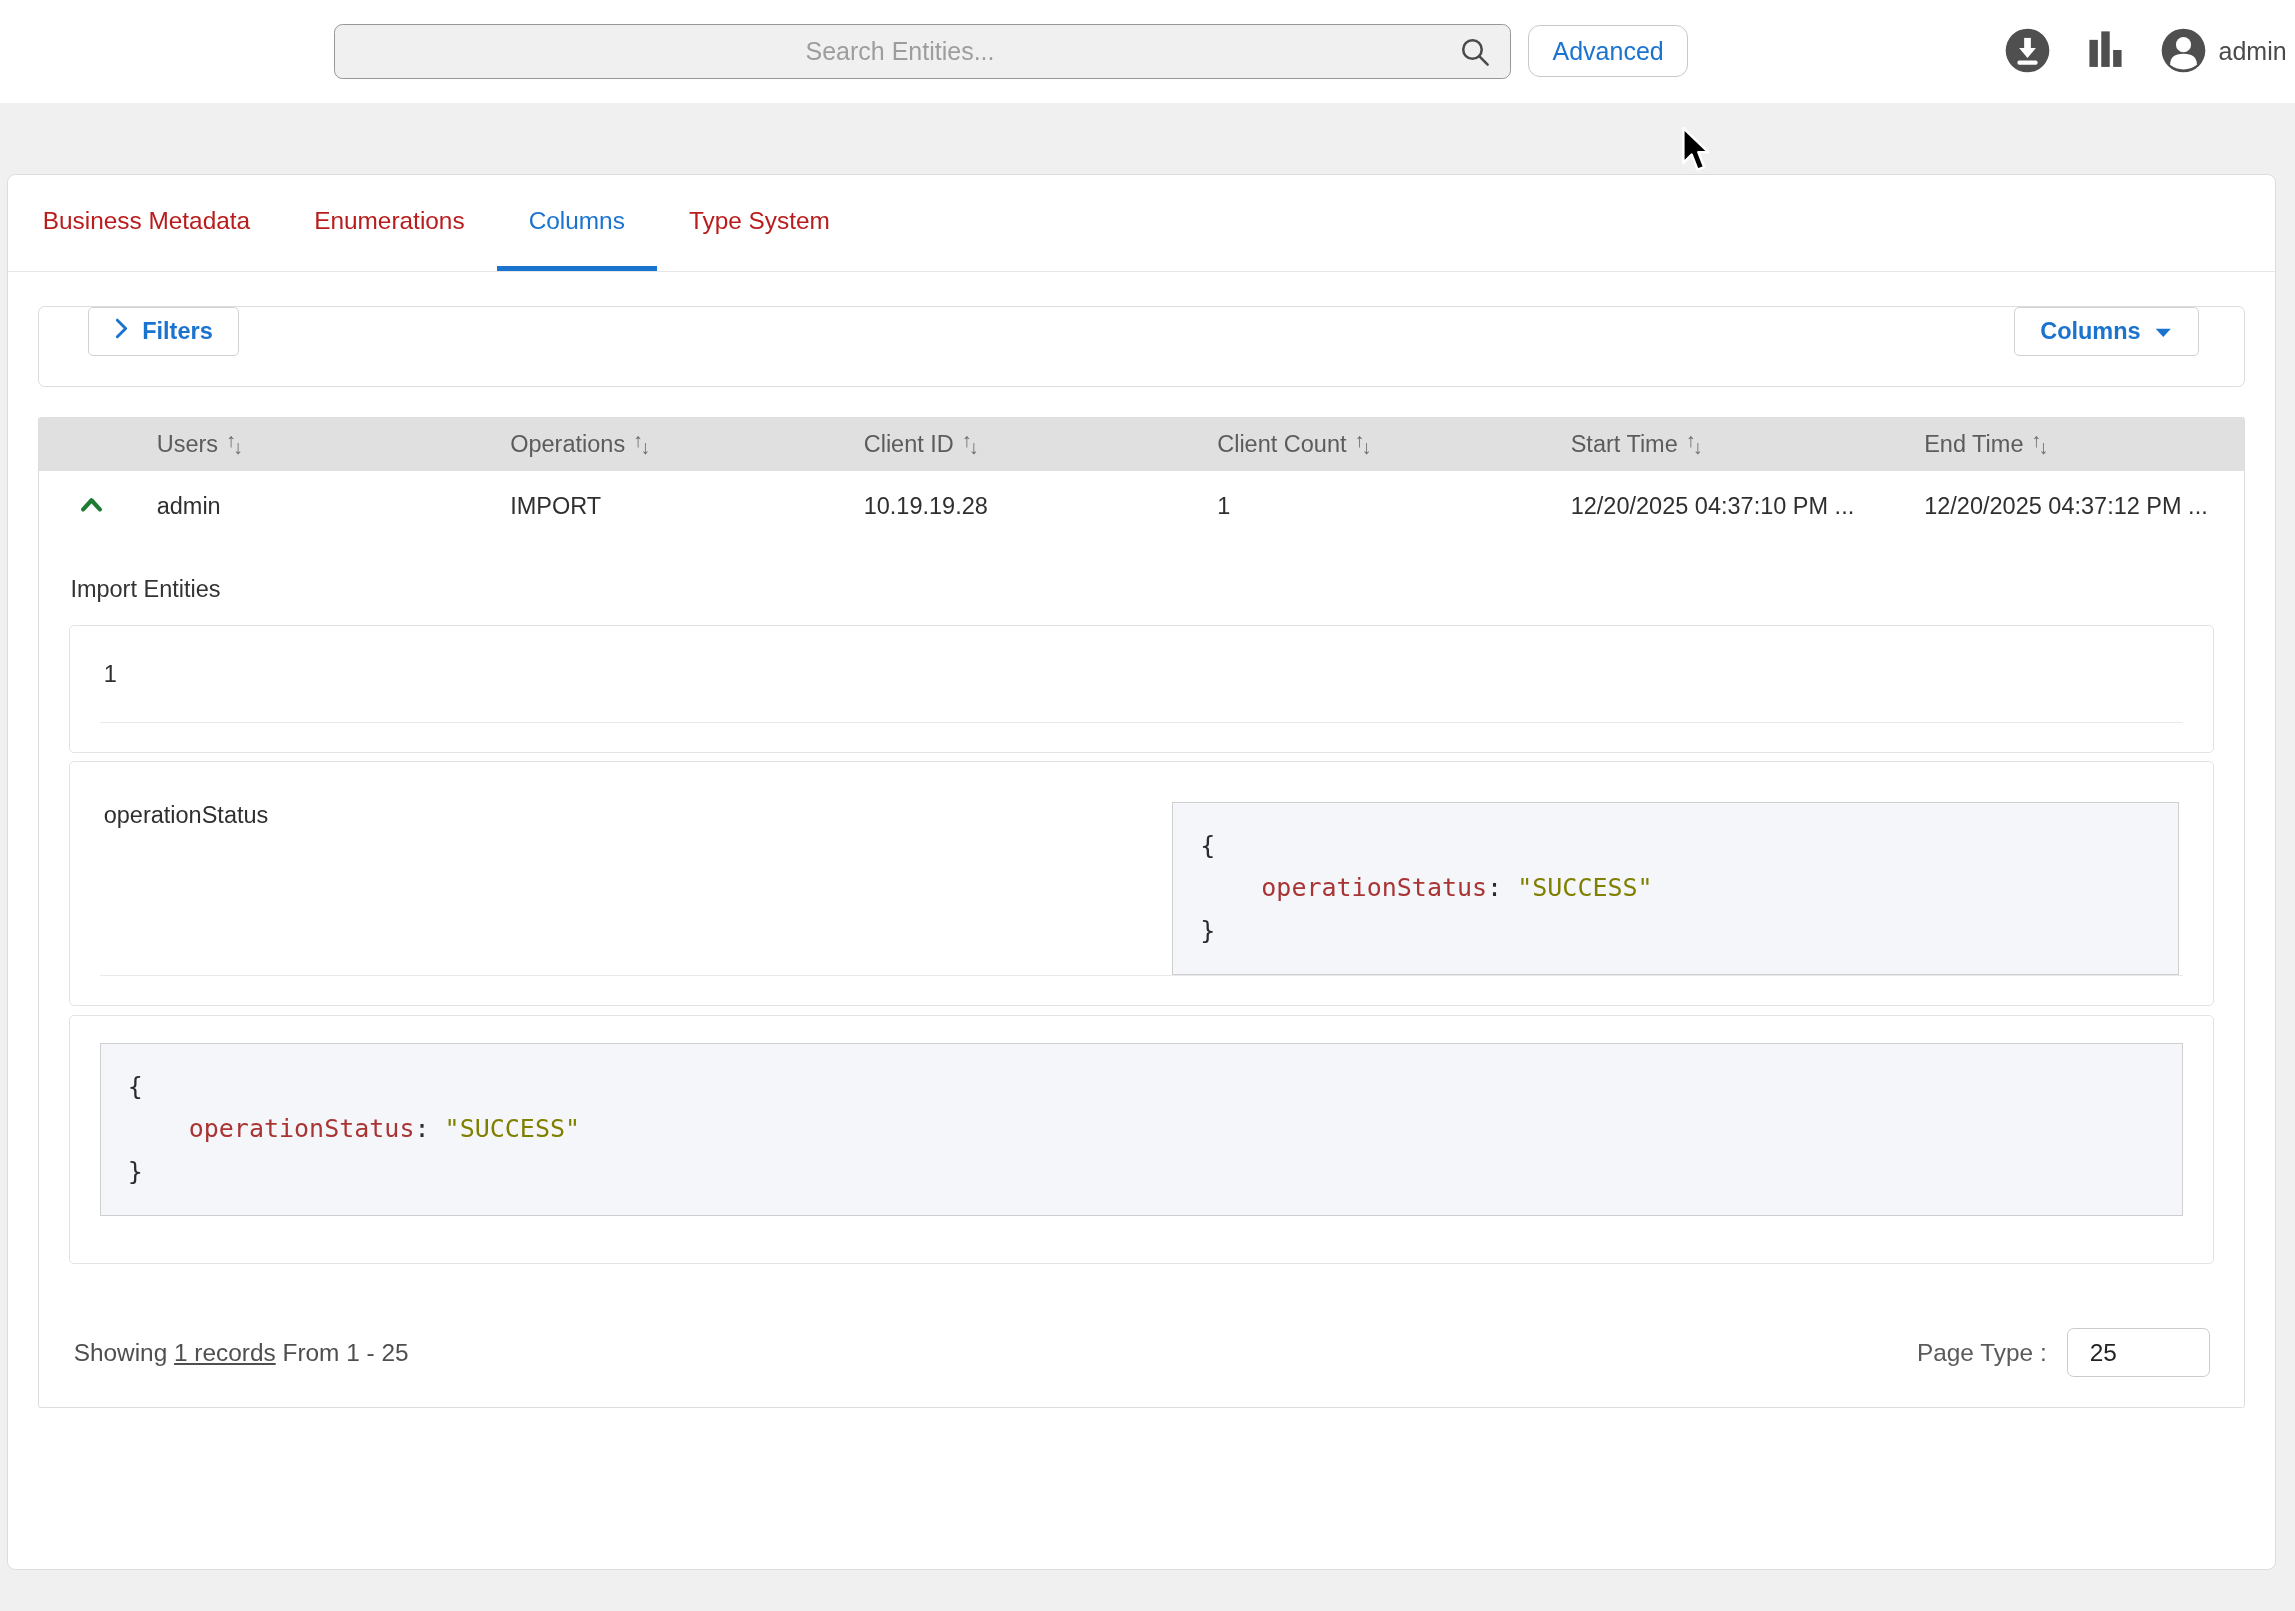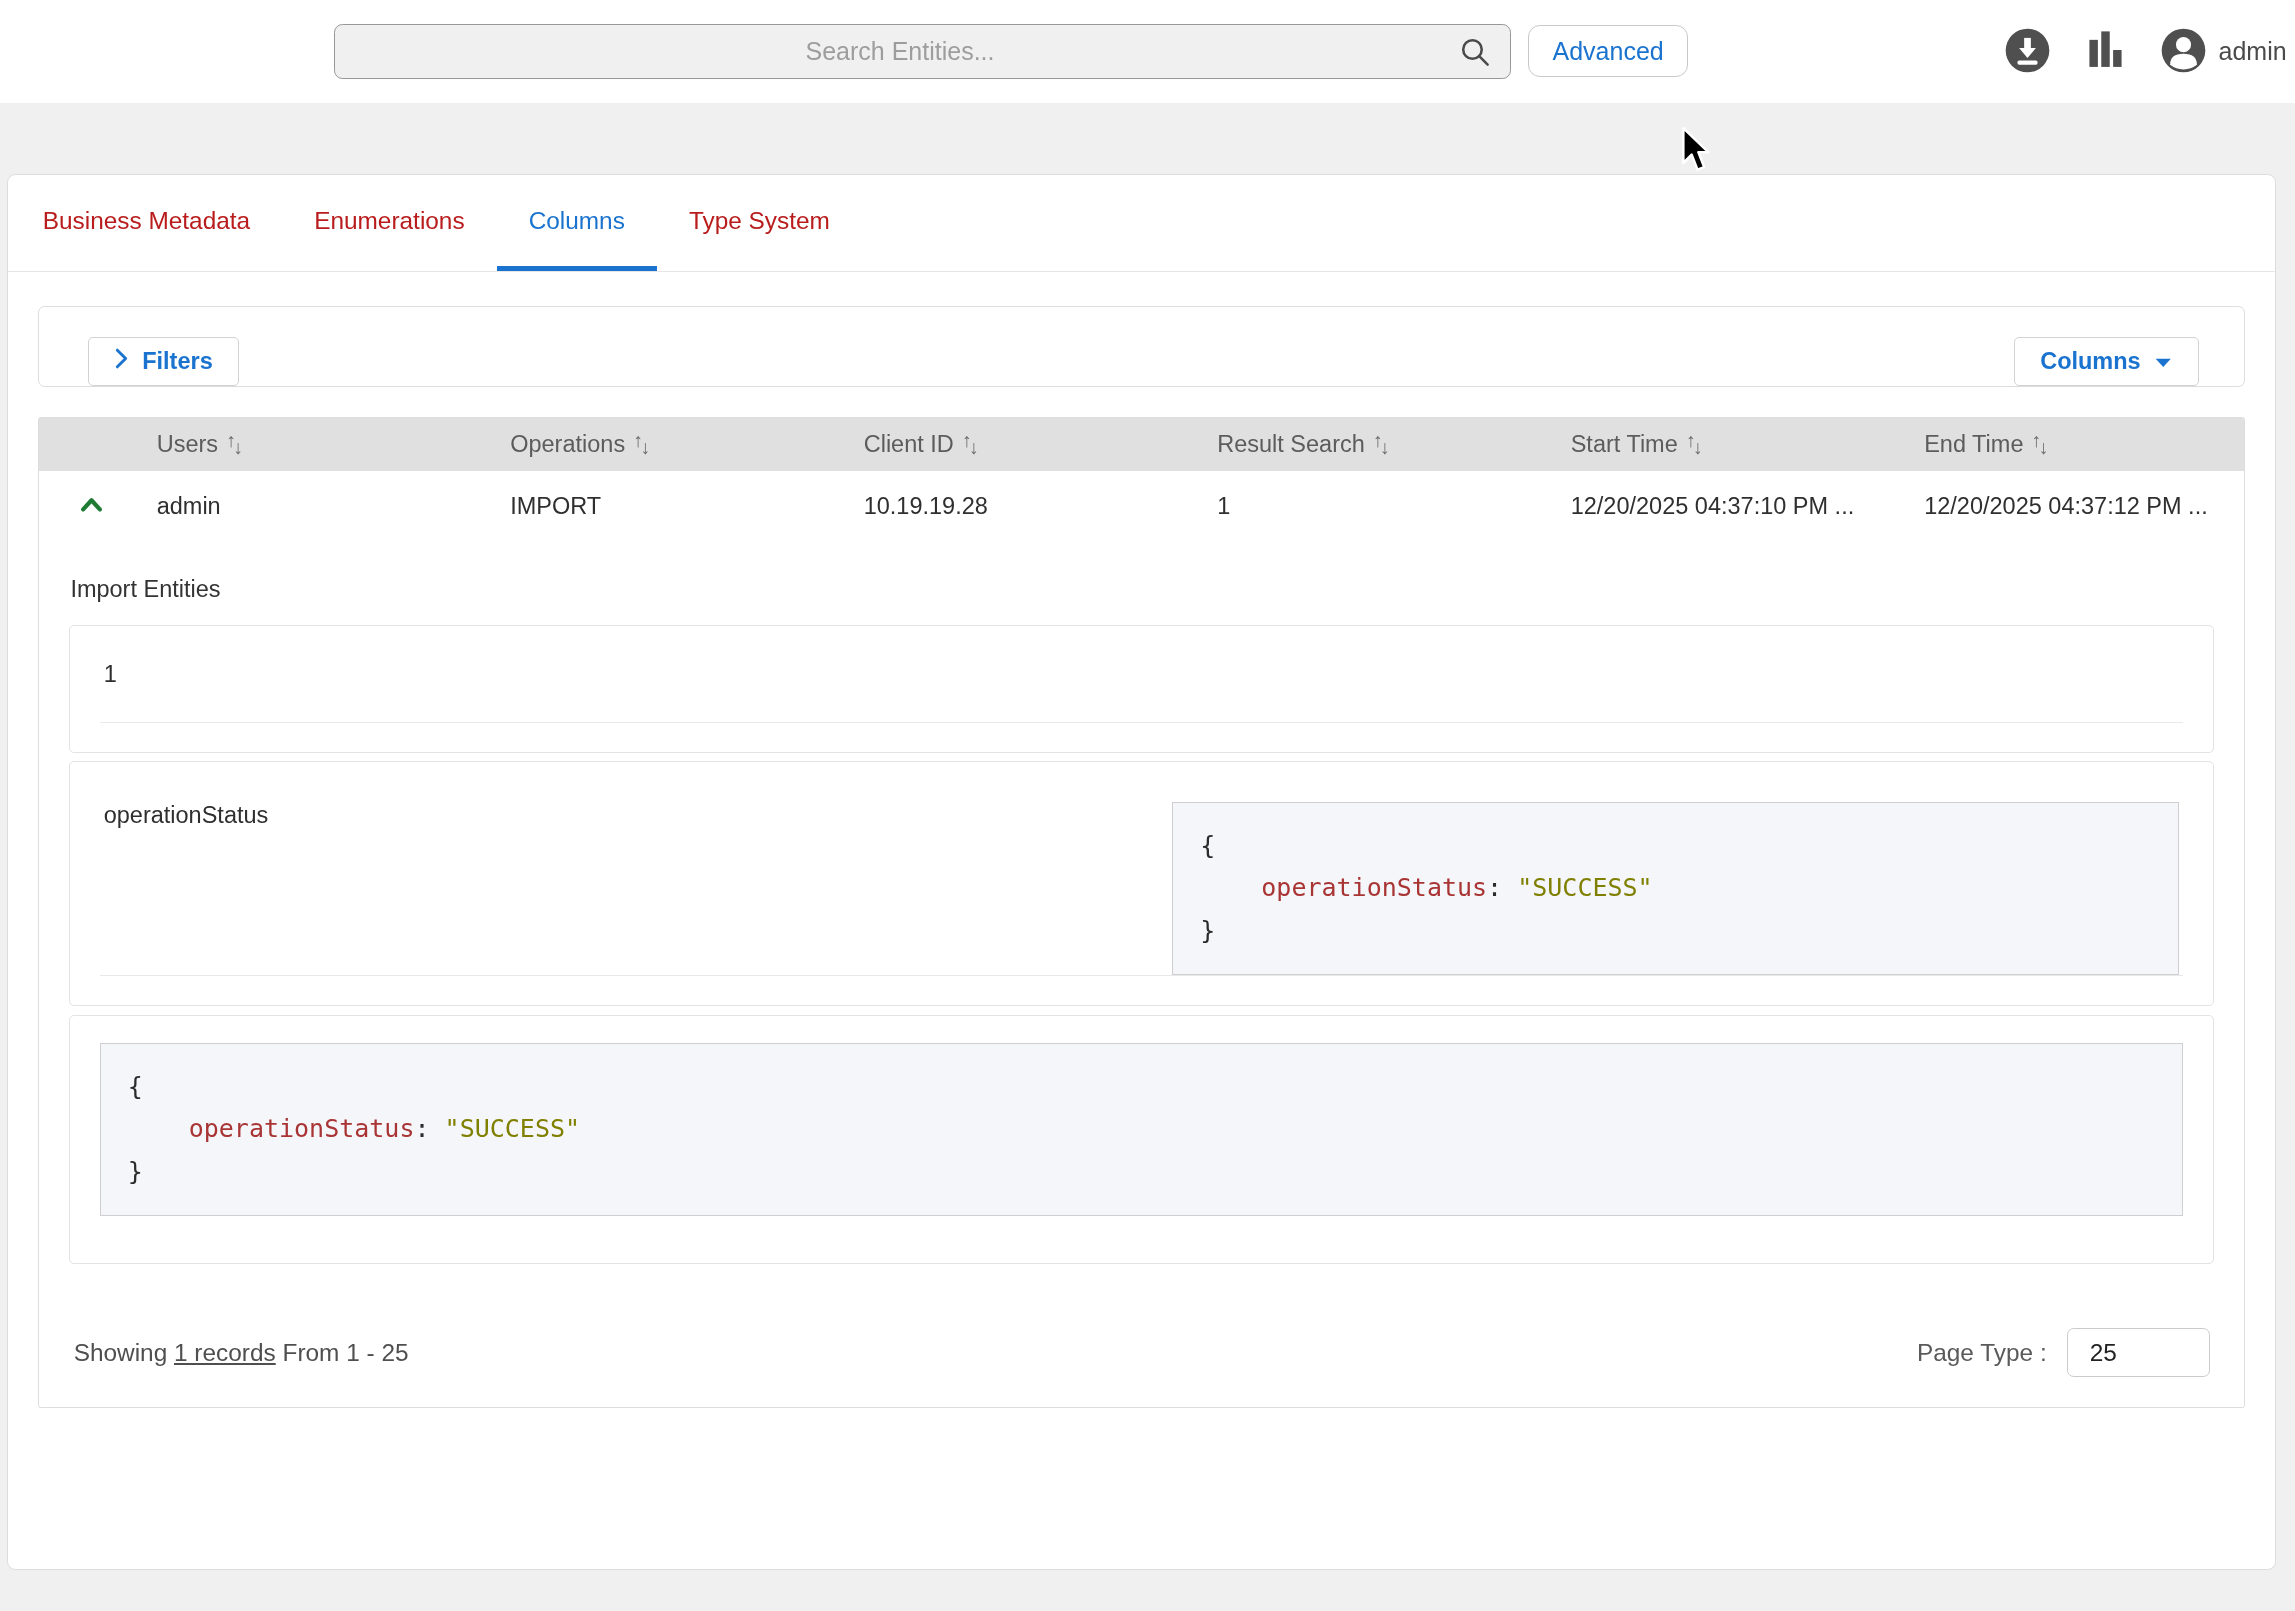--- a/index.html
+++ b/index.html
@@ -69,21 +69,21 @@
     border-bottom: 5px solid transparent;
     cursor: pointer;
   }
   .tab:first-child { padding-left: 0; }
   .tab.active { color: #1a73cf; border-bottom-color: #1a73cf; }
   .content { padding: 0 30px; }
   
   .toolbar {
     margin-top: 34px; height: 81px;
     border: 0.8px solid #dddddd; border-radius: 6.7px;
-    display: flex; align-items: flex-end; justify-content: space-between;
+    display: flex; align-items: flex-start; justify-content: space-between;
     padding: 0 45px 0 49px;
   }
   .btn {
     display: inline-flex; align-items: center; gap: 13.5px;
     height: 49px; padding: 0 25px;
     background: #fff; border: 0.8px solid #d2d2d2; border-radius: 5px;
     color: #1a73cf; font-weight: 700; font-size: 23.5px;
     cursor: pointer;
   }
   
@@ -254,21 +254,21 @@
             </span>
         </div>
         <div class="th">
           <span>Client ID</span>
           <span class="sort">
               <span class="up">↑</span>
               <span class="dn">↓</span>
             </span>
         </div>
         <div class="th">
-          <span>Result Search</span>
+          <span>Client Count</span>
           <span class="sort">
               <span class="up">↑</span>
               <span class="dn">↓</span>
             </span>
         </div>
         <div class="th">
           <span>Start Time</span>
           <span class="sort">
               <span class="up">↑</span>
               <span class="dn">↓</span>

